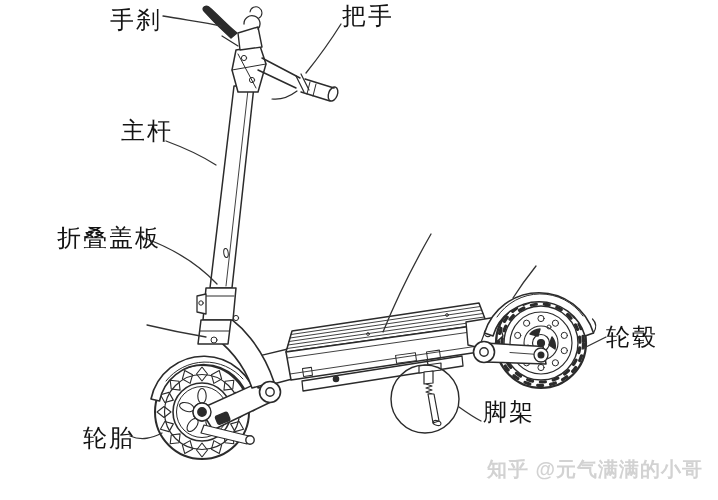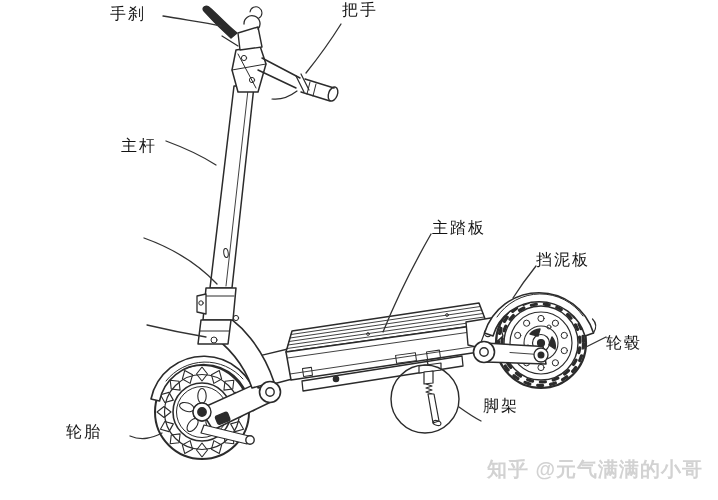--- a/index.html
+++ b/index.html
@@ -1,20 +1,20 @@
 <!DOCTYPE html>
 <html><head>
 <meta charset="utf-8">
 <style>
   html,body{margin:0;padding:0;}
   body{width:718px;height:500px;background:#fff;position:relative;overflow:hidden;
        font-family:"Liberation Sans",sans-serif;}
   .stage{position:absolute;inset:0;}
   svg{position:absolute;left:0;top:0;}
-  .label{position:absolute;font-size:16px;color:#141414;letter-spacing:2px;white-space:nowrap;}
+  .label{position:absolute;font-size:24px;color:#141414;letter-spacing:2px;white-space:nowrap;}
   .watermark{position:absolute;font-size:20px;font-weight:700;color:#d2d2d2;letter-spacing:1px;white-space:nowrap;}
 </style>
 </head>
 <body>
 
 <div class="stage">
 <svg width="718" height="500" viewBox="0 0 718 500">
   <g fill="none" stroke="#2b2b2b" stroke-width="1.4" stroke-linecap="round" stroke-linejoin="round">
 
     <g>
@@ -206,20 +206,19 @@
       <path d="M431 234 C415 262 396 300 383 332"></path>
       <path d="M536 266 C528 276 520 287 513 298"></path>
       <path d="M606 337 C598 341 590 345 582 349"></path>
       <path d="M481 421 C473 417 466 412 459 407"></path>
     </g>
   </g>
 </svg>
 
 <div class="label" style="left:110px;top:4px">手刹</div>
 <div class="label" style="left:342px;top:0">把手</div>
-<div class="label" style="left:121px;top:136px">主杆</div>
-<div class="label" style="left:66px;top:422px">轮胎</div>
-<div class="label" style="left:432px;top:218px">主踏板</div>
-<div class="label" style="left:536px;top:250px">挡泥板</div>
-<div class="label" style="left:606px;top:333px">轮毂</div>
+<div class="label" style="left:121px;top:115px">主杆</div>
+<div class="label" style="left:57px;top:222px">折叠盖板</div>
+<div class="label" style="left:83px;top:422px">轮胎</div>
+<div class="label" style="left:606px;top:321px">轮毂</div>
 <div class="label" style="left:483px;top:396px">脚架</div>
 <div class="watermark" style="left:487px;top:456px">知乎 @元气满满的小哥</div>
 </div>
 
 </body></html>

